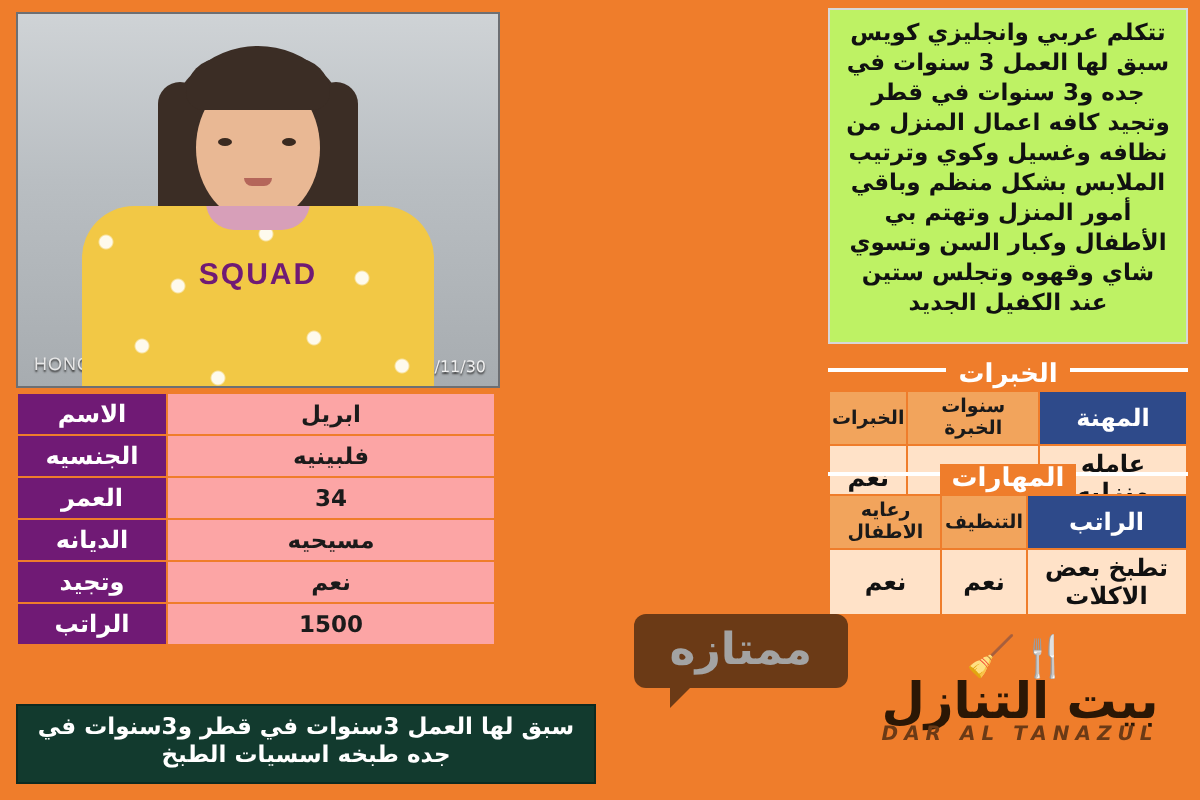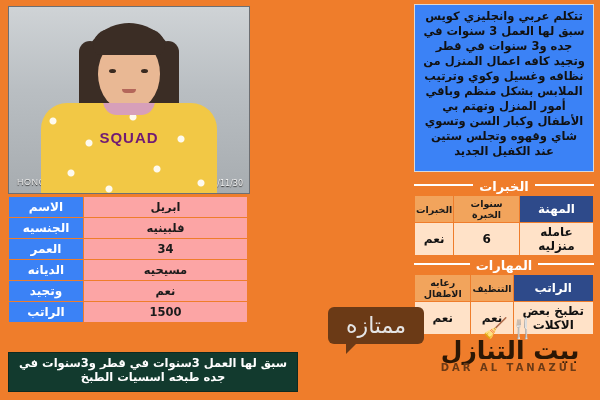--- a/index.html
+++ b/index.html
@@ -76,77 +76,77 @@
     font-family:"Liberation Sans",sans-serif;letter-spacing:.5px;text-shadow:0 1px 1px #333;
   }
   .timestamp{
     position:absolute;right:6px;bottom:5px;color:#f0f0f0;font-size:8px;
     font-family:"DejaVu Sans",sans-serif;text-shadow:0 1px 1px #333;
   }
 
   
   .desc{
     position:absolute;right:6px;top:4px;width:180px;height:168px;
-    background:#3b82f6;border:1px solid #d8d8d8;
+    background:#bef264;border:1px solid #d8d8d8;
     padding:4px 6px;box-sizing:border-box;
     font-size:11.5px;line-height:15px;font-weight:bold;color:#111;
     text-align:center;overflow:hidden;
   }
 
   
   .exp-wrap{position:absolute;right:6px;top:176px;width:180px;}
   .exp-head{position:relative;text-align:center;height:16px;}
   .exp-head .lbl{color:#fff;font-weight:bold;font-size:13px;background:#ef7d2b;padding:0 6px;position:relative;z-index:2;}
   .exp-head .rule{position:absolute;left:0;right:0;top:8px;height:2px;background:#fff;z-index:1;}
   table.grid{border-collapse:collapse;width:100%;margin-top:3px;}
   table.grid td{
     border:1px solid #ef7d2b;padding:2px 1px;text-align:center;
     font-size:9px;font-weight:bold;color:#222;background:#ffd8b8;
     height:18px;vertical-align:middle;
   }
   table.grid td.hdr{background:#f2a45c;color:#1a1a1a;font-size:9.5px;}
   table.grid td.blue{background:#2e4a8a;color:#fff;font-size:12px;}
   table.grid td.val{background:#ffe2c8;font-size:12px;color:#111;}
 
-  .skills-wrap{position:absolute;right:6px;top:228px;width:180px;margin-top:27px;}
+  .skills-wrap{position:absolute;right:6px;top:228px;width:180px;}
 
   
   .info{
     position:absolute;left:8px;top:196px;width:240px;border-collapse:collapse;
   }
   .info td{
     border:1px solid #ef7d2b;height:20px;font-size:11.5px;font-weight:bold;color:#1b1b1b;
     text-align:center;background:#ffdcbe;padding:0 3px;
   }
-  .info td.key{background:#3b82f6;color:#fff;width:68px;font-size:12px;}
+  .info td.key{background:#701a75;color:#fff;width:68px;font-size:12px;}
   .info td.val{background:#fca5a5;}
 
   .note{
     position:absolute;left:8px;top:352px;width:290px;min-height:40px;
     background:#123a2e;color:#fff;font-size:11.5px;font-weight:bold;
     line-height:14px;text-align:center;padding:3px 4px;box-sizing:border-box;
     border:1px solid #0d2a21;
   }
 
   
   .bubble{
     position:absolute;right:176px;bottom:56px;
-    background:#6b3a16;color:#e5e5e5;font-weight:normal;font-size:22px;
+    background:#6b3a16;color:#a3a3a3;font-weight:bold;font-size:22px;
     padding:6px 18px;border-radius:6px;letter-spacing:1px;
   }
   .bubble:after{
     content:"";position:absolute;left:18px;bottom:-10px;
     border-width:10px 10px 0 0;border-style:solid;border-color:#6b3a16 transparent transparent transparent;
   }
   .logo{
     position:absolute;right:6px;bottom:4px;width:168px;height:80px;
     text-align:center;color:#3a1d08;
   }
   .logo .ar{font-size:25px;font-weight:bold;line-height:22px;color:#2b1705;}
-  .logo .en{font-size:10px;letter-spacing:3px;color:#6b3a16;font-weight:bold;}
+  .logo .en{font-size:10px;letter-spacing:3px;color:#6b3a16;font-weight:bold;font-style:italic;}
   .logo .marks{font-size:20px;color:#2b1705;letter-spacing:2px;}
   .cta{
     position:absolute;right:176px;bottom:16px;color:#5a2f10;
     font-size:20px;font-weight:bold;
   }
 </style>
 </head>
 <body>
 
 <div class="card">

